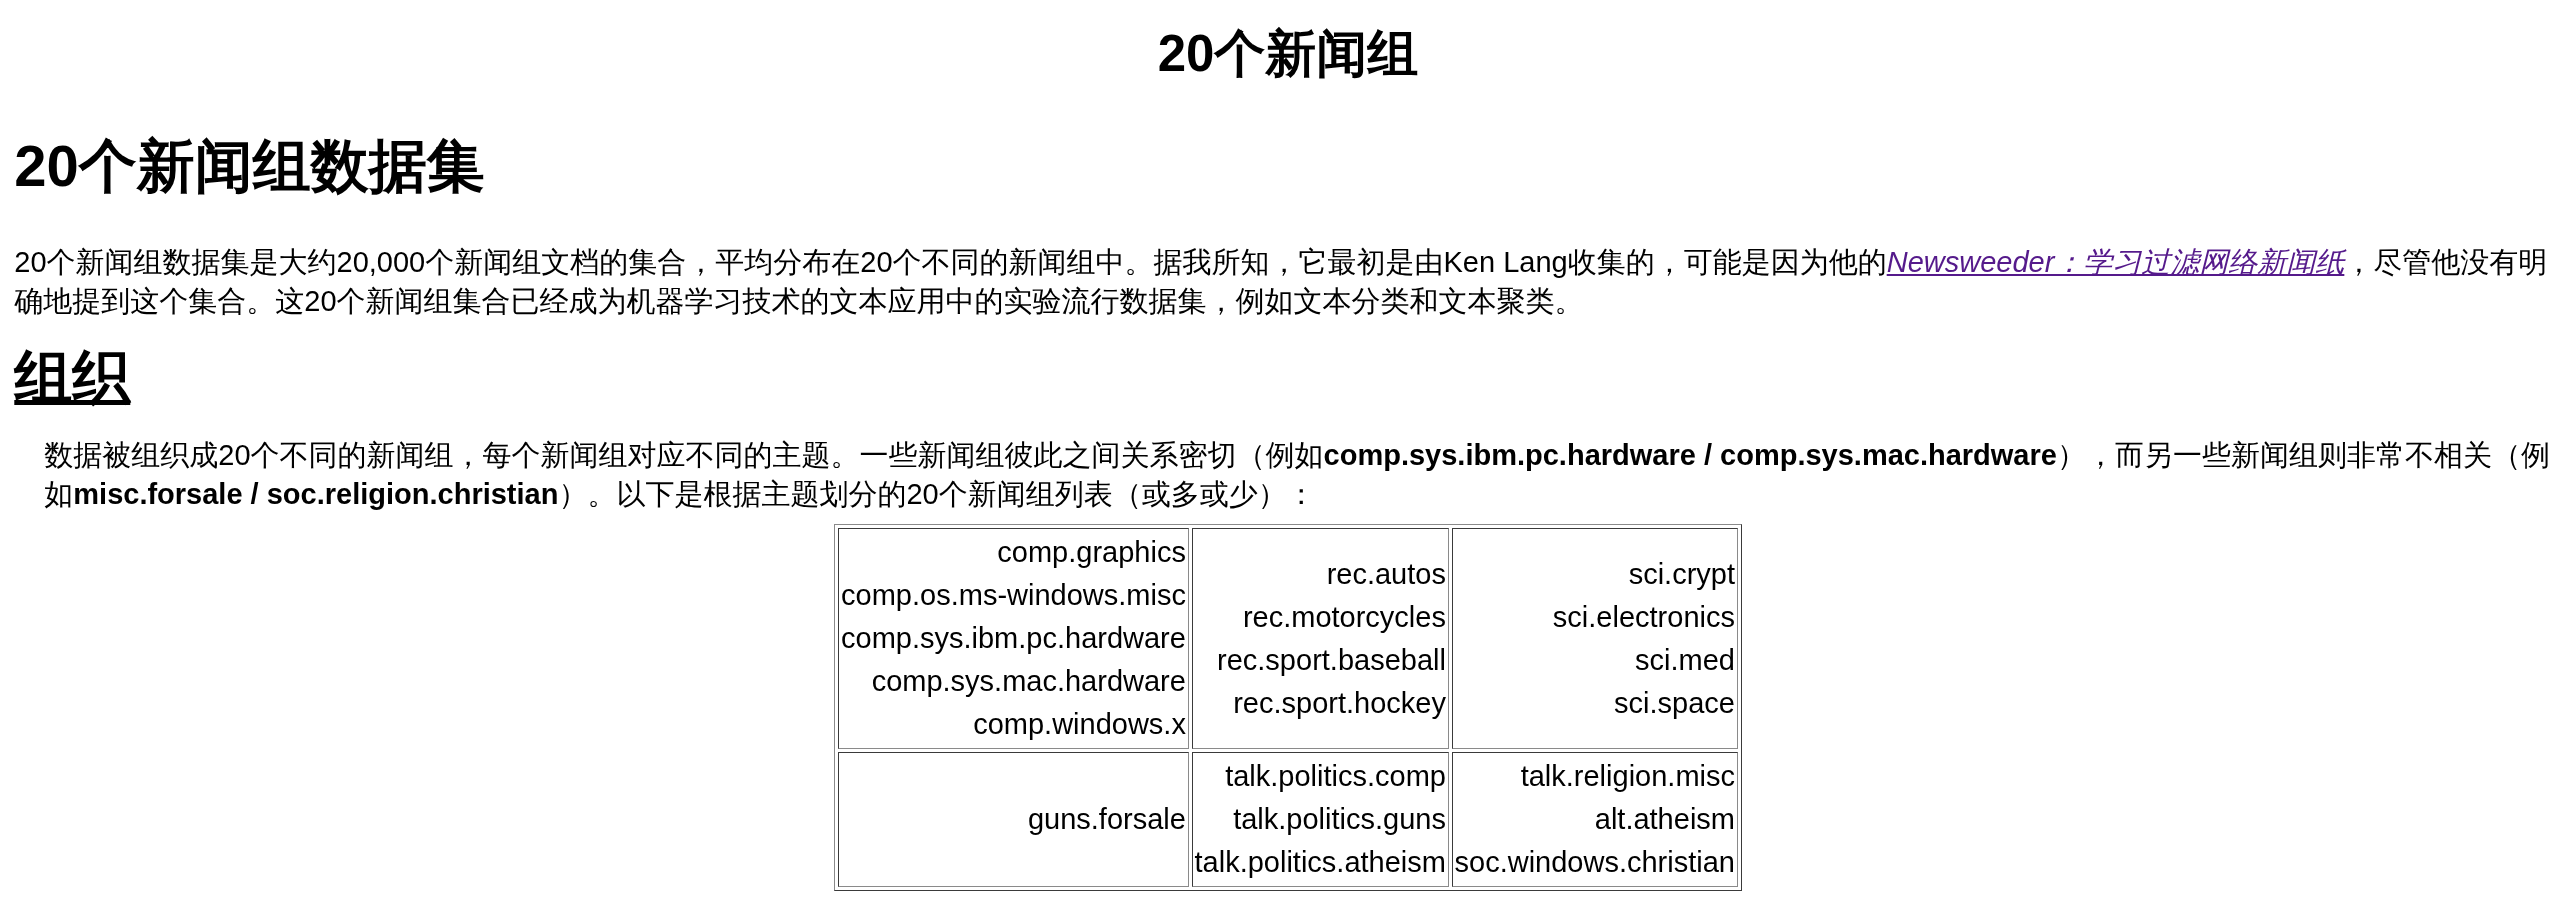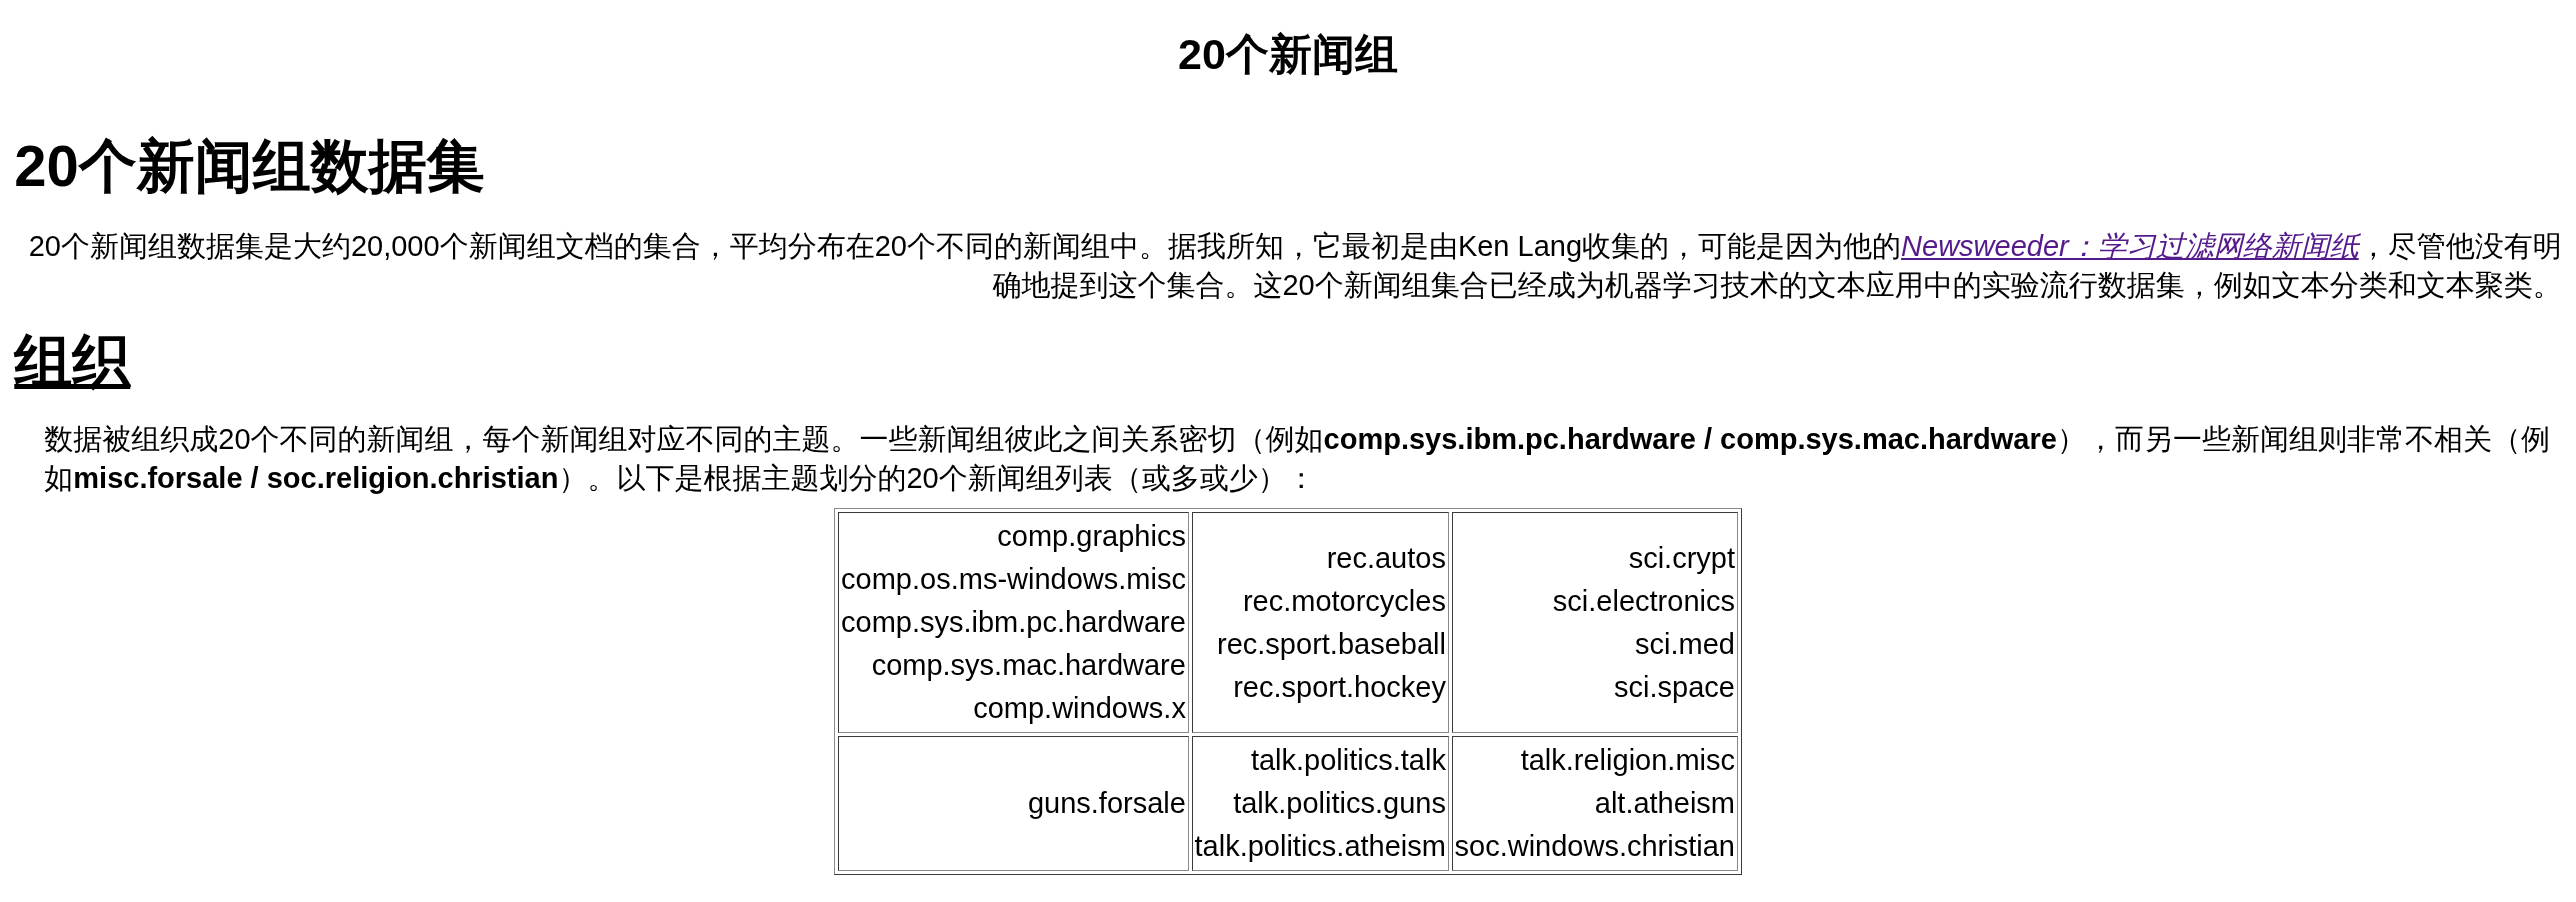--- a/index.html
+++ b/index.html
@@ -8,37 +8,37 @@
     height: 902px;
     overflow: hidden;
     font-family: "Liberation Sans", "DejaVu Sans", sans-serif;
     font-size: 29px;
     line-height: 39px;
     color: #000000;
     box-sizing: border-box;
     padding: 0 14.3px;
   }
   h1 {
-    font-size: 43px;
+    font-size: 51px;
     line-height: 68px;
     font-weight: bold;
     text-align: center;
     margin: 19.7px 0 0 0;
     height: 72px;
   }
   h2 {
     font-size: 58px;
     line-height: 54px;
     font-weight: bold;
     margin: 0;
   }
   #h2-dataset { margin-top: 47px; }
   #h2-org { margin-top: 29px; text-decoration: underline; }
   p { margin: 0; }
-  #p-intro { margin-top: 34px; text-align: right; }
+  #p-intro { margin-top: 50px; }
   #p-org { margin-top: 32px; margin-left: 30px; }
   a.ref {
     color: #551A8B;
     font-style: italic;
     text-decoration: underline;
   }
   b { font-weight: bold; }
 
   .tbl-wrap { text-align: center; margin-top: 10.7px; }
   table.groups {
@@ -95,21 +95,21 @@
         <span class="cell-line">sci.electronics</span>
         <span class="cell-line">sci.med</span>
         <span class="cell-line">sci.space</span>
       </td>
     </tr>
     <tr>
       <td>
         <span class="cell-line">guns.forsale</span>
       </td>
       <td>
-        <span class="cell-line">talk.politics.talk</span>
+        <span class="cell-line">talk.politics.comp</span>
         <span class="cell-line">talk.politics.guns</span>
         <span class="cell-line">talk.politics.atheism</span>
       </td>
       <td>
         <span class="cell-line">talk.religion.misc</span>
         <span class="cell-line">alt.atheism</span>
         <span class="cell-line">soc.windows.christian</span>
       </td>
     </tr>
   </tbody></table>

